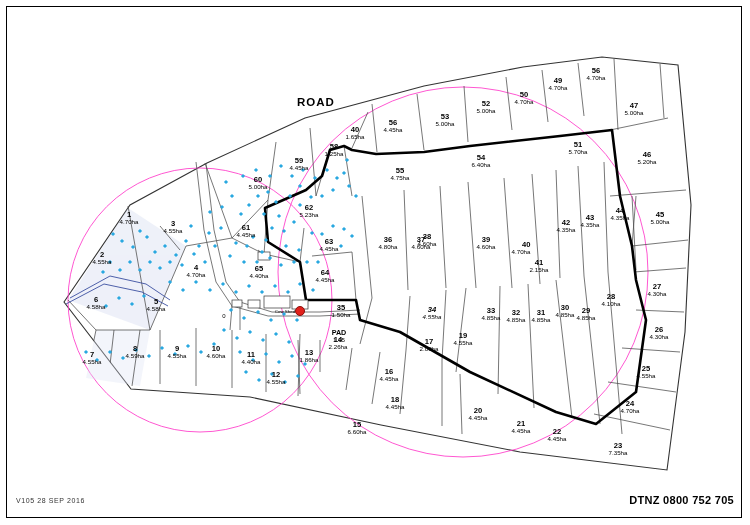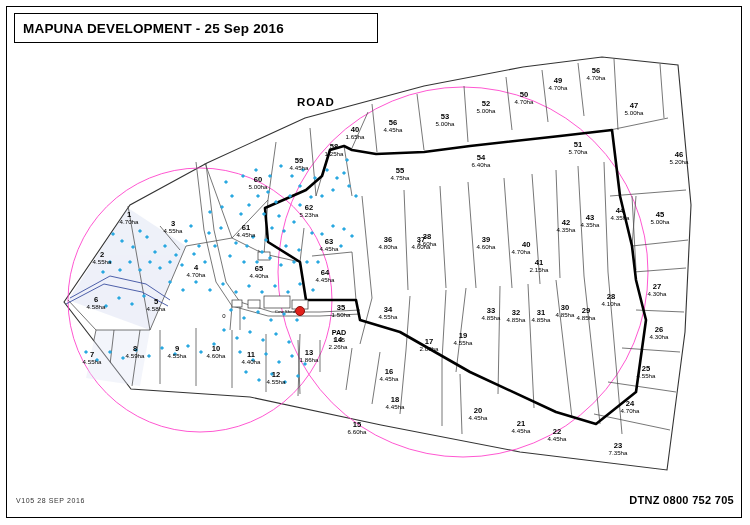--- a/index.html
+++ b/index.html
@@ -379,23 +379,20 @@
       <span class="tree" style="left: 259px; top: 380px; background: rgb(41, 168, 224);"></span>
       <span class="tree" style="left: 272px; top: 374px; background: rgb(41, 168, 224);"></span>
       <span class="tree" style="left: 285px; top: 382px; background: rgb(41, 168, 224);"></span>
       <span class="tree" style="left: 298px; top: 376px; background: rgb(41, 168, 224);"></span>
       <span class="tree" style="left: 144px; top: 296px; background: rgb(41, 168, 224);"></span>
       <span class="tree" style="left: 132px; top: 304px; background: rgb(41, 168, 224);"></span>
       <span class="tree" style="left: 119px; top: 298px; background: rgb(41, 168, 224);"></span>
       <span class="tree" style="left: 106px; top: 306px; background: rgb(41, 168, 224);"></span>
     </div>
 
-  <div id="title-box">
-    <span id="title-text">MAPUNA DEVELOPMENT - 25 Sep 2016</span>
-  </div>
 
   <div id="road-label">ROAD</div>
 
   <div id="footer-left">V105   28 SEP 2016</div>
   <div id="footer-right">DTNZ  0800 752 705</div>
 
   <div class="shed-label" style="left:285px; top:311px;">Cow Shed</div>
   <div class="zero-label" style="left:224px; top:316px;">0</div>
   <div class="marker-dot" style="left:300px; top:311px;"></div>
 
@@ -525,21 +522,21 @@
         <span class="area">4.85ha</span>
       </div>
       <div class="lot" style="left: 516px; top: 316px;">
         <span class="num">32</span>
         <span class="area">4.85ha</span>
       </div>
       <div class="lot" style="left: 491px; top: 314px;">
         <span class="num">33</span>
         <span class="area">4.85ha</span>
       </div>
-      <div class="lot" style="left: 388px; top: 313px;">
+      <div class="lot" style="left: 432px; top: 313px; font-style: italic;">
         <span class="num">34</span>
         <span class="area">4.55ha</span>
       </div>
       <div class="lot" style="left: 341px; top: 311px;">
         <span class="num">35</span>
         <span class="area">1.50ha</span>
       </div>
       <div class="lot" style="left: 388px; top: 243px;">
         <span class="num">36</span>
         <span class="area">4.80ha</span>
@@ -573,21 +570,21 @@
         <span class="area">4.35ha</span>
       </div>
       <div class="lot" style="left: 620px; top: 214px;">
         <span class="num">44</span>
         <span class="area">4.35ha</span>
       </div>
       <div class="lot" style="left: 660px; top: 218px;">
         <span class="num">45</span>
         <span class="area">5.00ha</span>
       </div>
-      <div class="lot" style="left: 647px; top: 158px; margin-left: 32px;">
+      <div class="lot" style="left: 647px; top: 158px;">
         <span class="num">46</span>
         <span class="area">5.20ha</span>
       </div>
       <div class="lot" style="left: 634px; top: 109px;">
         <span class="num">47</span>
         <span class="area">5.00ha</span>
       </div>
       <div class="lot" style="left: 596px; top: 74px;">
         <span class="num">56</span>
         <span class="area">4.70ha</span>

